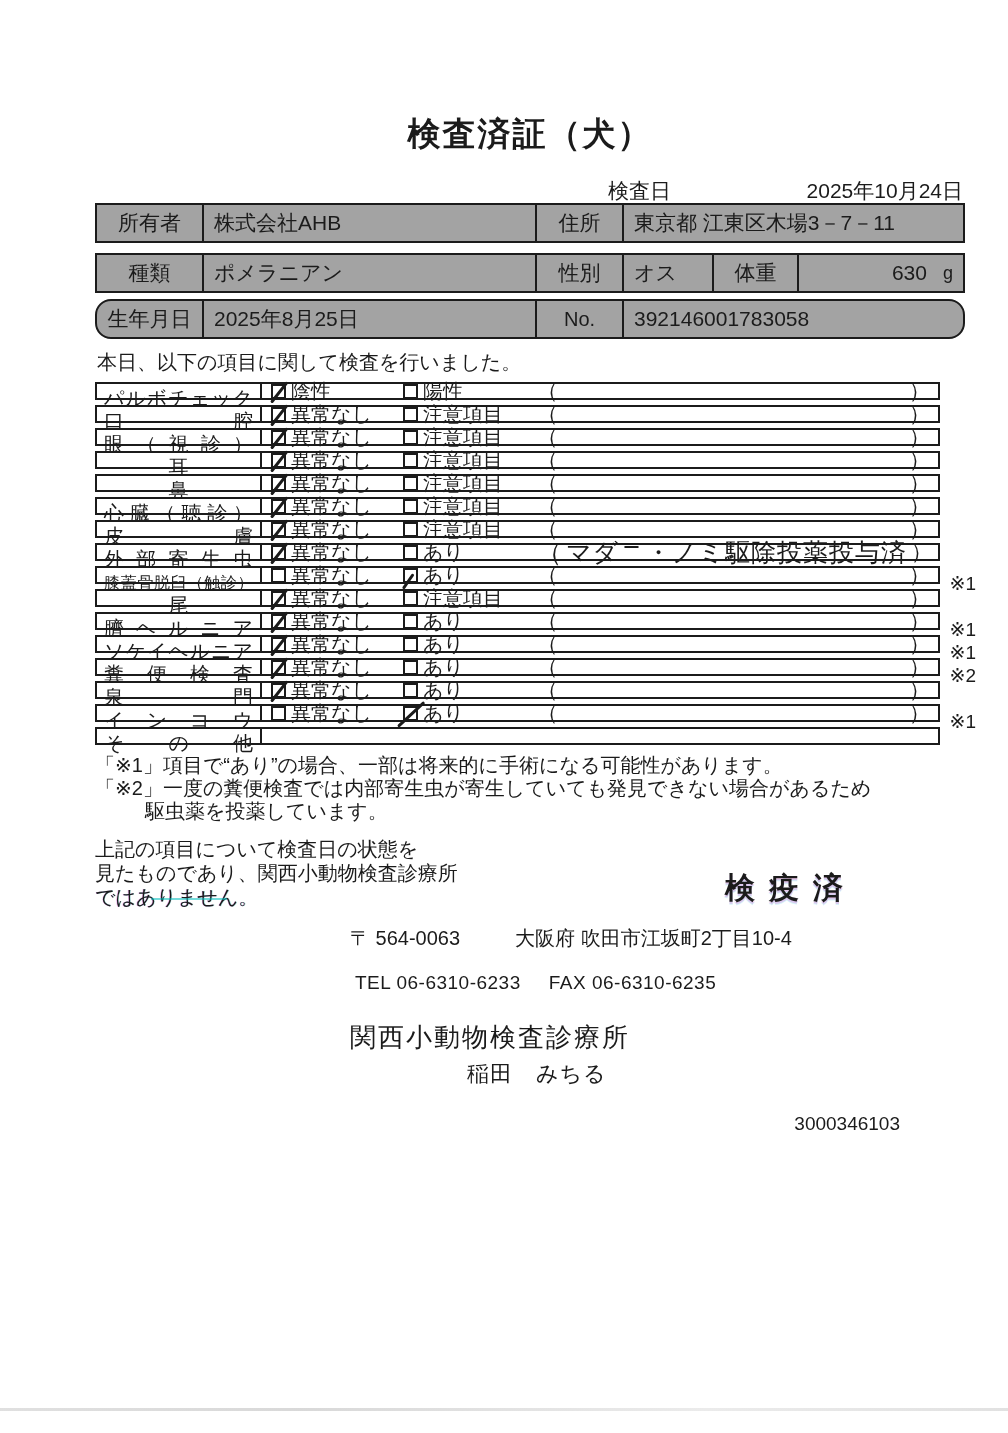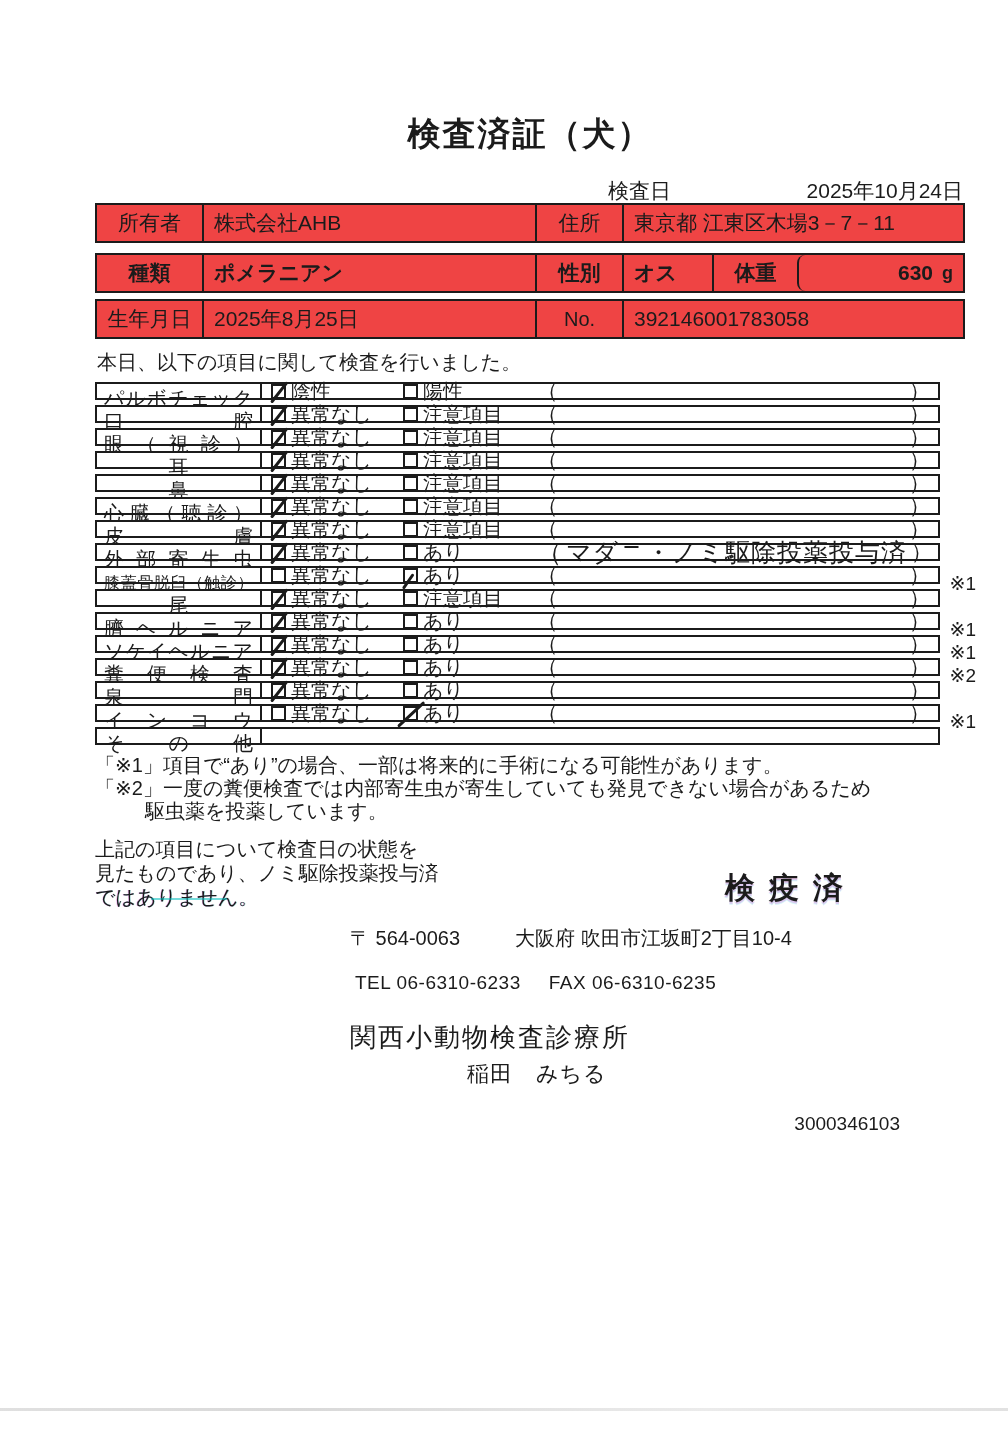--- a/index.html
+++ b/index.html
@@ -20,29 +20,29 @@
     text-align: center;
     font-size: 33px;
     font-weight: 600;
     letter-spacing: 2px;
   }
 
   .date-row { position: relative; height: 26px; margin-top: 20px; font-size: 21px; }
   .date-row .date-label { position: absolute; left: 513px; top: 0; }
   .date-row .date-value { position: absolute; right: 2px; top: 0; }
 
-  .box { border: 2px solid var(--ink); background: #ef4444; }
+  .box { border: 2px solid var(--ink); background: #a3a3a3; }
   .grid-owner { display: grid; grid-template-columns: 105px 333px 87px 1fr; height: 40px; margin-top: 0px; }
-  .grid-pet1  { display: grid; grid-template-columns: 105px 333px 87px 90px 85px 1fr; height: 40px; margin-top: 10px; font-weight: bold; }
-  .grid-pet2  { display: grid; grid-template-columns: 105px 333px 87px 1fr; height: 40px; margin-top: 6px; }
+  .grid-pet1  { display: grid; grid-template-columns: 105px 333px 87px 90px 85px 1fr; height: 40px; margin-top: 10px; }
+  .grid-pet2  { display: grid; grid-template-columns: 105px 333px 87px 1fr; height: 40px; margin-top: 6px; border-radius: 16px; }
   .c { border-left: 2px solid var(--ink); display: flex; align-items: center; font-size: 21px; overflow: hidden; }
   .c:first-child { border-left: none; }
   .lab { justify-content: center; }
   .val { padding: 15px 10px; }
-  .val-weight { justify-content: flex-end; gap: 9px; padding-right: 10px; border-radius: 8px; }
+  .val-weight { justify-content: flex-end; gap: 16px; padding-right: 10px; }
 
   .statement { font-size: 20px; margin: 10px 0 6px 2px; }
 
   .exam-table { position: relative; width: 845px; margin-top: 4px; }
   .exam-row {
     position: relative;
     display: flex;
     height: 18px;
     border: 2px solid var(--ink);
     margin-bottom: 5px;
@@ -415,21 +415,21 @@
 
     <div class="notes">
       <div>「※1」項目で“あり”の場合、一部は将来的に手術になる可能性があります。</div>
       <div>「※2」一度の糞便検査では内部寄生虫が寄生していても発見できない場合があるため</div>
       <div class="indent">駆虫薬を投薬しています。</div>
     </div>
 
     <div class="bottom-row">
       <div class="disclaimer">
         <div>上記の項目について検査日の状態を</div>
-        <div>見たものであり、ノミ駆除投薬投与済</div>
+        <div>見たものであり、関西小動物検査診療所</div>
         <div class="artifact">ではありません。</div>
       </div>
       <div class="stamp">検疫済</div>
     </div>
 
     <div class="address-row">
       <span>〒 564-0063</span>
       <span>大阪府 吹田市江坂町2丁目10-4</span>
     </div>
 

